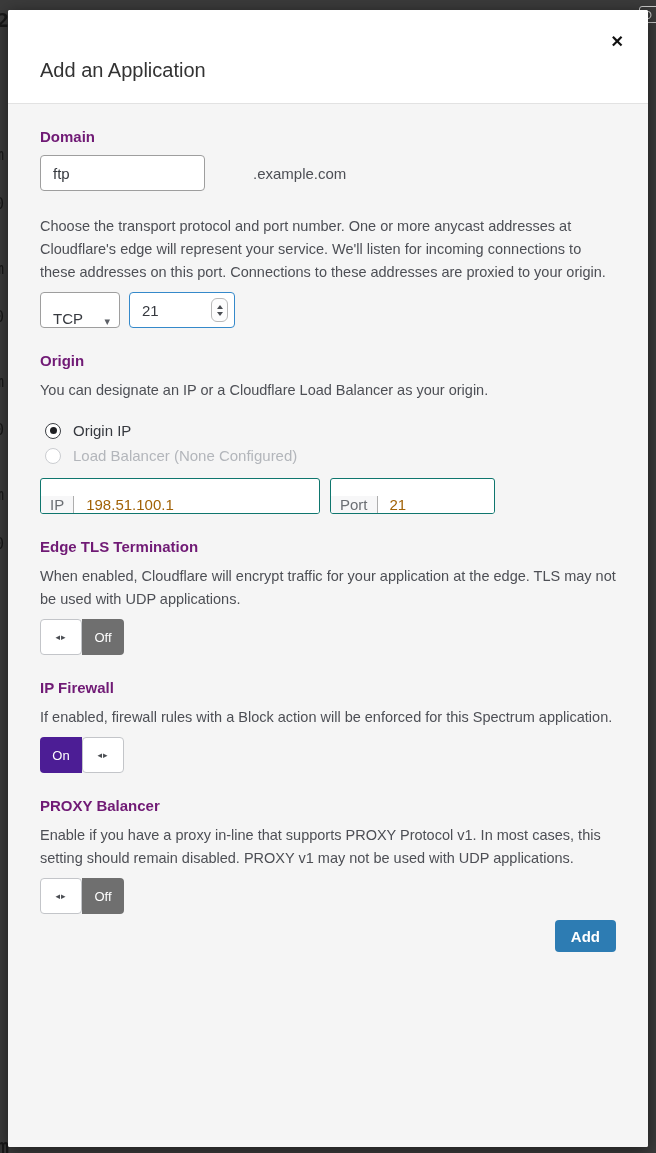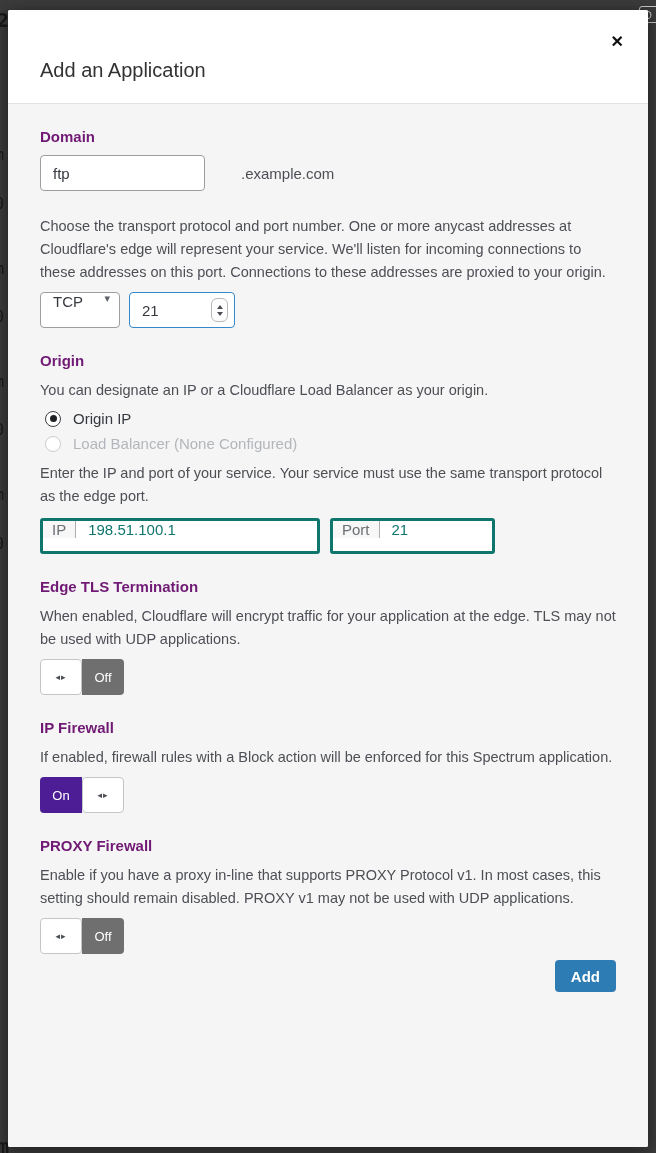--- a/index.html
+++ b/index.html
@@ -63,27 +63,27 @@
   
   .text-input{
     height:36px;box-sizing:border-box;
     border:1px solid #9e9e9e;border-radius:4px;background:#fff;
     font-size:15px;color:#36393f;padding:0 12px;
     font-family:"Liberation Sans","DejaVu Sans",sans-serif;
     outline:none;
   }
   .domain-row{display:flex;align-items:center;gap:26px;}
   .domain-input{width:165px;}
-  .domain-suffix{font-size:15px;color:#4d4f55;margin-left:10px;}
+  .domain-suffix{font-size:15px;color:#4d4f55;margin-left:22px;}
   .controls-row{display:flex;align-items:center;gap:9px;}
   
   .select{
     width:80px;height:36px;box-sizing:border-box;
     border:1px solid #9e9e9e;border-radius:4px;background:#fff;
-    display:flex;align-items:flex-start;justify-content:space-between;
+    display:flex;align-items:flex-end;justify-content:space-between;
     padding:0 9px 0 12px;font-size:15px;color:#36393f;cursor:pointer;
   }
   .select-chevron{font-size:11px;color:#5d6066;line-height:1;}
   
   .number-box{
     width:106px;height:36px;box-sizing:border-box;
     border:1px solid #3589ca;border-radius:4px;background:#fff;
     display:flex;align-items:center;justify-content:space-between;
     padding:0 6px 0 12px;
   }
@@ -95,46 +95,46 @@
   .stepper{
     width:17px;height:24px;box-sizing:border-box;
     border:1px solid #b9b9b9;border-radius:6px;background:#fdfdfd;
     display:flex;flex-direction:column;align-items:center;justify-content:center;
     gap:3px;cursor:pointer;
   }
   .tri-up{width:0;height:0;border-left:3.5px solid transparent;border-right:3.5px solid transparent;border-bottom:4px solid #4a4d52;}
   .tri-down{width:0;height:0;border-left:3.5px solid transparent;border-right:3.5px solid transparent;border-top:4px solid #4a4d52;}
   
   .radio-row{display:flex;align-items:center;gap:12px;height:25px;margin-left:5px;}
-  .radio-rows{margin-top:4px;}
+  .radio-rows{margin-top:16px;}
   .radio-circle{
     width:14px;height:14px;border-radius:50%;
     border:1.5px solid #3c3f44;background:#fff;
     display:flex;align-items:center;justify-content:center;flex:0 0 auto;
   }
   .radio-dot{width:7px;height:7px;border-radius:50%;background:#1f2023;}
   .radio-circle.disabled{border-color:#cbcdd1;}
   .radio-label{font-size:15px;color:#36393f;}
   .radio-label.disabled{color:#b3b6bb;}
   .origin-note{margin-top:6px;}
   .ip-port-row{display:flex;align-items:center;gap:10px;margin-top:10px;}
   .addon-group{
-    display:flex;align-items:flex-start;height:36px;box-sizing:border-box;
-    border:3px solid #0f766e;border-radius:3px;background:#fff;overflow:hidden;
+    display:flex;align-items:flex-end;height:36px;box-sizing:border-box;
+    border:1px solid #0f766e;border-radius:3px;background:#fff;overflow:hidden;
   }
   .addon-group.ip{width:280px;}
   .addon-group.port{width:165px;}
   .addon-prefix{
     background:#f7f7f8;border-right:1px solid #aeaeae;
     display:flex;align-items:center;justify-content:center;
     font-size:15px;color:#6b6e73;padding:0 9px;flex:0 0 auto;
   }
   .addon-group input{
     border:none;outline:none;flex:1;min-width:0;
-    font-size:15px;color:#0f766e;padding:0 12px;background:#fff;
+    font-size:15px;color:#a16207;padding:0 12px;background:#fff;
     font-family:"Liberation Sans","DejaVu Sans",sans-serif;
   }
   
   .toggle{display:flex;height:36px;width:84px;cursor:pointer;}
   .toggle-handle{
     width:42px;box-sizing:border-box;background:#fff;
     border:1px solid #c3c5c9;border-radius:4px;
     display:flex;align-items:center;justify-content:center;
     font-family:"DejaVu Sans",sans-serif;
     font-size:9px;color:#4a4d52;letter-spacing:1px;
@@ -213,21 +213,20 @@
           <span class="radio-circle">
               <span class="radio-dot"></span>
             </span>
           <span class="radio-label">Origin IP</span>
         </div>
         <div class="radio-row">
           <span class="radio-circle disabled"></span>
           <span class="radio-label disabled">Load Balancer (None Configured)</span>
         </div>
       </div>
-      <p class="section-desc origin-note" style="margin-bottom:0">Enter the IP and port of your service. Your service must use the same transport protocol as the edge port.</p>
       <div class="ip-port-row">
         <div class="addon-group ip">
           <span class="addon-prefix">IP</span>
           <input type="text" value="198.51.100.1" style="">
         </div>
         <div class="addon-group port">
           <span class="addon-prefix">Port</span>
           <input type="text" value="21" style="">
         </div>
       </div>
@@ -245,21 +244,21 @@
     <div class="section">
       <p class="section-label">IP Firewall</p>
       <p class="section-desc">If enabled, firewall rules with a Block action will be enforced for this Spectrum application.</p>
       <div class="toggle on">
         <span class="toggle-seg">On</span>
         <span class="toggle-handle">◂▸</span>
       </div>
     </div>
 
     <div class="section" style="margin-bottom:6px">
-      <p class="section-label">PROXY Firewall</p>
+      <p class="section-label">PROXY Balancer</p>
       <p class="section-desc">Enable if you have a proxy in-line that supports PROXY Protocol v1. In most cases, this setting should remain disabled. PROXY v1 may not be used with UDP applications.</p>
       <div class="toggle off">
         <span class="toggle-handle">◂▸</span>
         <span class="toggle-seg">Off</span>
       </div>
     </div>
 
     <div class="modal-footer">
       <button class="add-btn">Add</button>
     </div>

